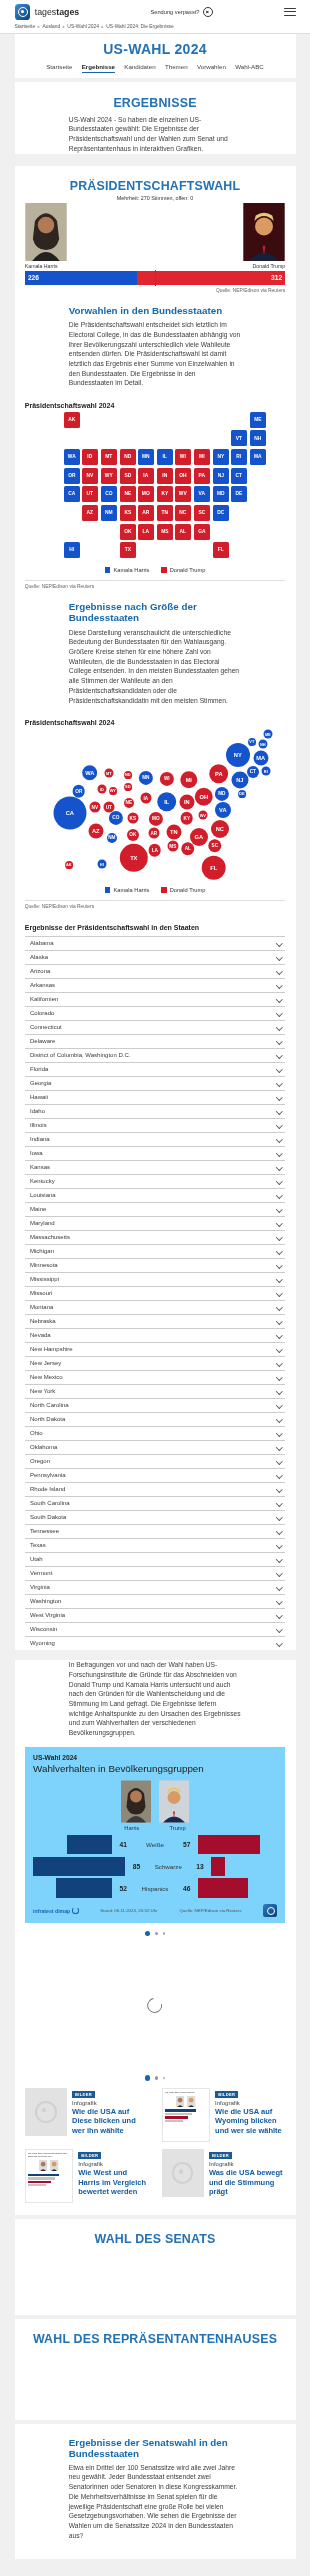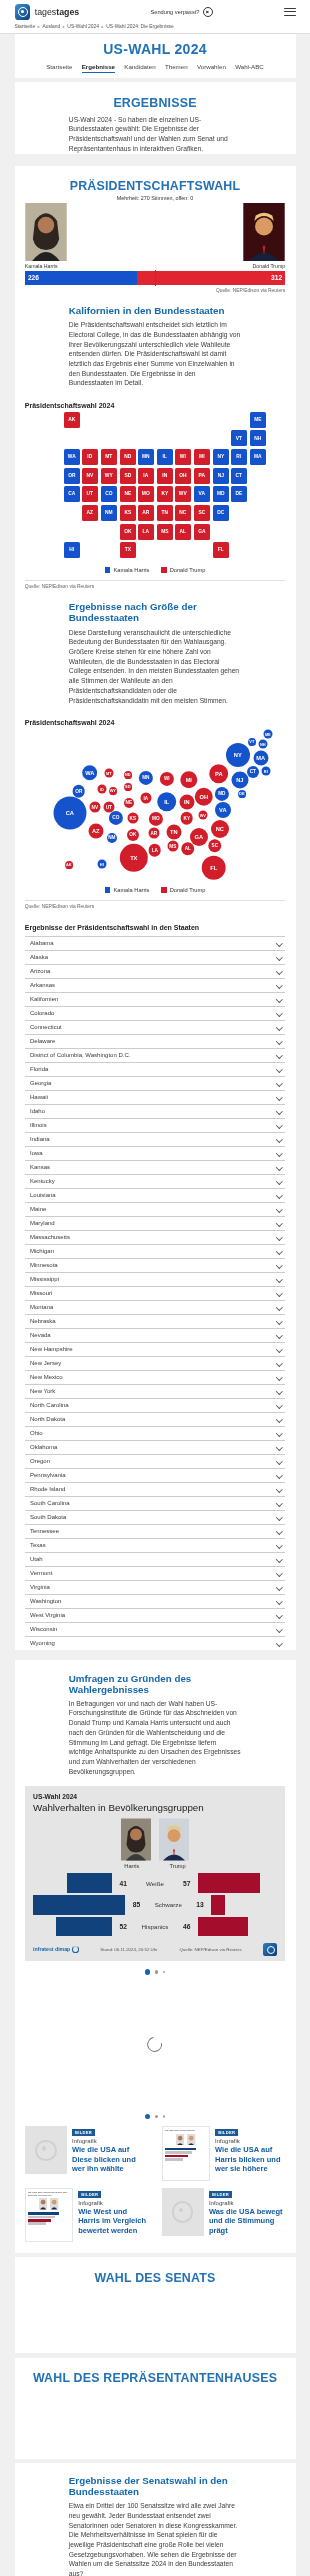--- a/index.html
+++ b/index.html
@@ -50,21 +50,21 @@
   
   .bubbles{position:relative;height:155px;margin:2.1px 0 0;}
   .bub{position:absolute;border-radius:50%;display:flex;align-items:center;justify-content:center;color:#fff;font-weight:700;transform:translate(-50%,-50%);}
   
   .acc-head{font-weight:700;font-size:7px;color:#222;margin:13.4px 0 5.2px;}
   .acc-row{display:flex;justify-content:space-between;align-items:center;height:13px;border-top:0.5px solid #ccc;padding:0 1px 0 5.2px;cursor:pointer;}
   .acc-row:last-child{border-bottom:0;}
   .acc-label{font-size:6px;color:#3a3a3a;}
   .chev{width:3.6px;height:3.6px;border-right:0.8px solid #555;border-bottom:0.8px solid #555;transform:rotate(45deg);margin-right:3.1px;}
   
-  .poll-card{background:#e5e5e5;margin:5.2px 0 3.1px;padding:7.2px 8.3px 5.2px;}
+  .poll-card{background:#7dd3fc;margin:5.2px 0 3.1px;padding:7.2px 8.3px 5.2px;}
   .poll-kicker{font-weight:700;font-size:6.7px;color:#222;}
   .poll-title{font-size:9.8px;color:#222;margin:2.1px 0 5.2px;}
   .poll-photos{display:flex;justify-content:center;gap:8.3px;}
   .poll-photo{width:30px;height:43px;}
   .poll-col-labels{display:flex;justify-content:center;gap:30px;font-size:5.7px;color:#333;margin:2.1px 0 4.1px;}
   .demo-row{display:flex;align-items:center;height:19.6px;margin-bottom:2.1px;}
   .demo-left{flex:1;display:flex;justify-content:flex-end;}
   .demo-right{flex:1;display:flex;}
   .demo-mid{width:76px;display:flex;align-items:center;justify-content:space-between;padding:0 5.2px;}
   .demo-val{font-size:6.7px;font-weight:700;color:#222;width:12.4px;text-align:center;}
@@ -176,21 +176,21 @@
       <div class="ev-blue" id="evBlue" style="width: 42.0074%;">
           <span>226</span>
         </div>
       <div class="ev-red">
           <span>312</span>
         </div>
       <div class="maj-line" id="majLine" style="left: 50.1859%;"></div>
     </div>
     <div class="source">Quelle: NEP/Edison via Reuters</div>
 
-    <div class="sub-head">Kalifornien in den Bundesstaaten</div>
+    <div class="sub-head">Vorwahlen in den Bundesstaaten</div>
     <p class="lead">Die Präsidentschaftswahl entscheidet sich letztlich im Electoral College, in das die Bundesstaaten abhängig von ihrer Bevölkerungszahl unterschiedlich viele Wahlleute entsenden dürfen. Die Präsidentschaftswahl ist damit letztlich das Ergebnis einer Summe von Einzelwahlen in den Bundesstaaten. Die Ergebnisse in den Bundesstaaten im Detail.</p>
     <div class="chart-label">Präsidentschaftswahl 2024</div>
 
     <div class="tilemap" id="tilemap">
         <div class="tile" style="left: 150px; top: 112px; background: rgb(210, 30, 43);">AL</div>
         <div class="tile" style="left: 39px; top: 0px; background: rgb(210, 30, 43);">AK</div>
         <div class="tile" style="left: 57px; top: 93px; background: rgb(210, 30, 43);">AZ</div>
         <div class="tile" style="left: 113px; top: 93px; background: rgb(210, 30, 43);">AR</div>
         <div class="tile" style="left: 39px; top: 74px; background: rgb(20, 83, 204);">CA</div>
         <div class="tile" style="left: 76px; top: 74px; background: rgb(20, 83, 204);">CO</div>
@@ -525,21 +525,20 @@
           <span class="chev"></span>
         </div>
         <div class="acc-row">
           <span class="acc-label">Wyoming</span>
           <span class="chev"></span>
         </div>
       </div>
   </div>
 
   <div class="card">
-    <div class="sub-head" style="margin-top:0;padding-top:12.4px;">Umfragen zu Gründen des Wahlergebnisses</div>
     <p class="lead">In Befragungen vor und nach der Wahl haben US-Forschungsinstitute die Gründe für das Abschneiden von Donald Trump und Kamala Harris untersucht und auch nach den Gründen für die Wahlentscheidung und die Stimmung im Land gefragt. Die Ergebnisse liefern wichtige Anhaltspunkte zu den Ursachen des Ergebnisses und zum Wahlverhalten der verschiedenen Bevölkerungsgruppen.</p>
 
     <div class="poll-card">
       <div class="poll-kicker">US-Wahl 2024</div>
       <div class="poll-title">Wahlverhalten in Bevölkerungsgruppen</div>
       <div class="poll-photos">
         <svg class="poll-photo" viewBox="0 0 60 84">
           <rect width="60" height="84" fill="#8e8878"></rect>
             <path d="M14 26 q16 -22 32 0 l3 26 q-4 16 -19 16 q-15 0 -19 -16 Z" fill="#2e2420"></path>
           <circle cx="30" cy="32" r="12" fill="#b07a55"></circle>
@@ -647,21 +646,21 @@
                 <path d="M2 22 q6 -8 12 0 Z" fill="#1b2a4a"></path>
               </svg>
             </div>
             <div class="mini-bars">
               <div style="background: rgb(18, 66, 124); width: 31px;"></div>
               <div style="background: rgb(196, 196, 196); width: 27px;"></div>
               <div style="background: rgb(165, 13, 45); width: 23px;"></div>
               <div style="background: rgb(196, 196, 196); width: 18.6px;"></div>
             </div>
           </div>
-          <div><span class="t-badge">BILDER</span><div class="t-kicker">Infografik</div><div class="t-title">Wie die USA auf Harris blicken und wer sie höhere</div></div>
+          <div><span class="t-badge">BILDER</span><div class="t-kicker">Infografik</div><div class="t-title">Wie die USA auf Wyoming blicken und wer sie wählte</div></div>
         </div>
         <div class="teaser">
           <div class="thumb chart">
             <div class="mini-kicker">US-Wahl 2024 Überwiegend gute oder schlechte Meinung von...</div>
             <div class="mini-photos">
               <svg viewBox="0 0 16 22" class="mini-photo">
                 <rect width="16" height="22" fill="#ddd"></rect>
                 <circle cx="8" cy="8" r="4.5" fill="#b07a55"></circle>
                 <path d="M2 22 q6 -8 12 0 Z" fill="#2e2420"></path>
               </svg>

